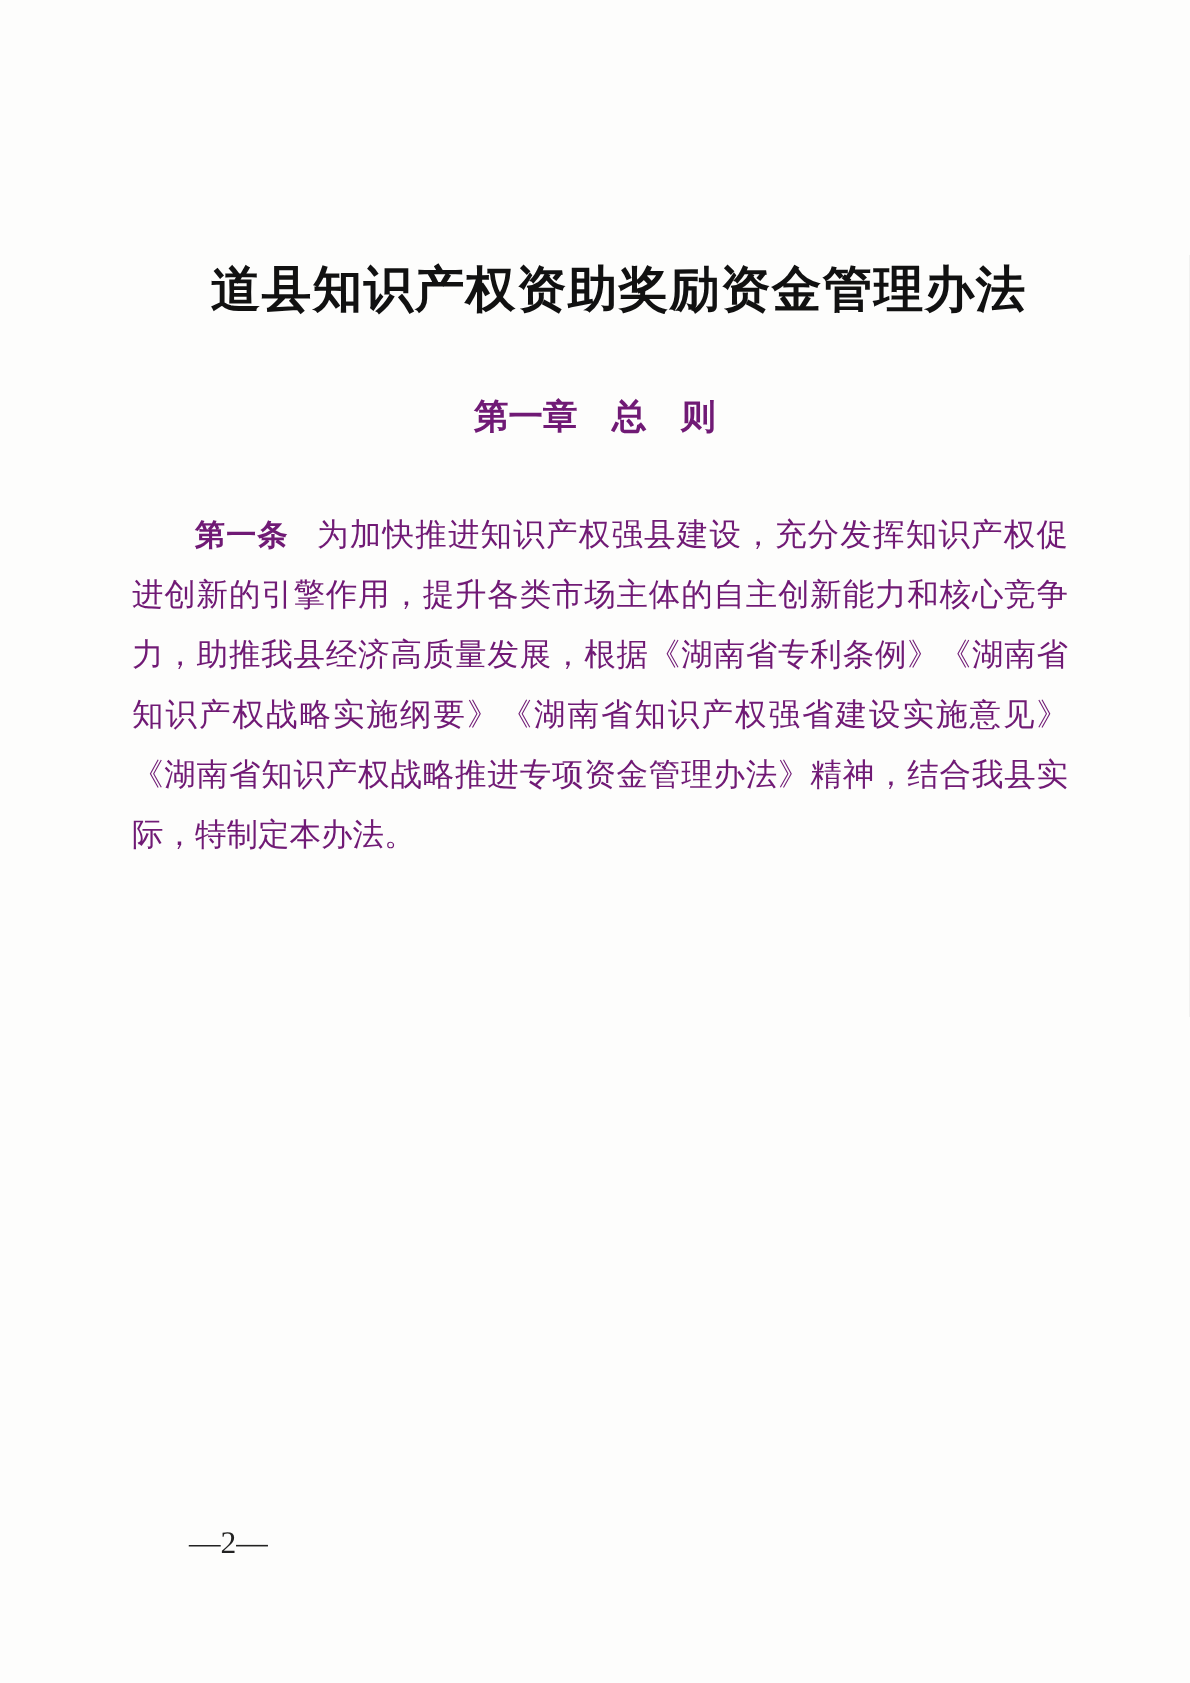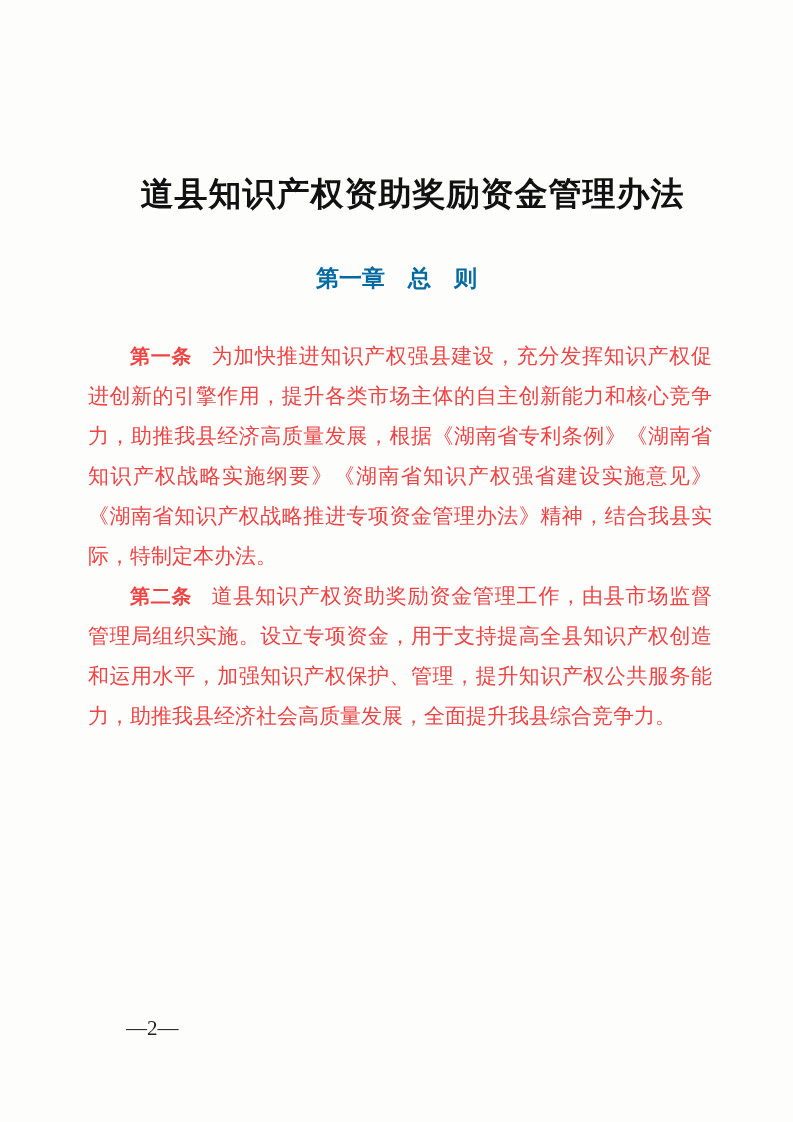--- a/index.html
+++ b/index.html
@@ -34,32 +34,32 @@
     position: absolute;
     top: 264px;
     left: 0;
     width: 100%;
     margin: 0;
     text-align: center;
     font-family: "DejaVu Sans", "Liberation Sans", sans-serif;
     font-weight: bold;
     font-size: 23px;
     line-height: 1.3;
-    color: #0369a1;
+    color: #701a75;
   }
   .body-text {
     position: absolute;
     top: 336px;
     left: 88px;
     width: 624px;
     font-family: "Liberation Serif", "DejaVu Serif", serif;
     font-size: 21px;
     line-height: 40px;
     text-align: justify;
-    color: #ef4444;
+    color: #701a75;
   }
   .article {
     margin: 0;
     text-indent: 2em;
   }
   .article-label {
     font-weight: bold;
     font-family: "DejaVu Sans", "Liberation Sans", sans-serif;
     font-size: 20px;
     margin-right: 0.95em;
@@ -79,20 +79,17 @@
 <div class="page">
 
   <h1 class="doc-title">道县知识产权资助奖励资金管理办法</h1>
 
   <h2 class="chapter-heading">第一章　总　则</h2>
 
   <div class="body-text">
     <p class="article">
       <span class="article-label">第一条</span><span>为加快推进知识产权强县建设，充分发挥知识产权促进创新的引擎作用，提升各类市场主体的自主创新能力和核心竞争力，助推我县经济高质量发展，根据《湖南省专利条例》《湖南省知识产权战略实施纲要》《湖南省知识产权强省建设实施意见》《湖南省知识产权战略推进专项资金管理办法》精神，结合我县实际，特制定本办法。</span>
     </p>
-    <p class="article">
-      <span class="article-label">第二条</span><span>道县知识产权资助奖励资金管理工作，由县市场监督管理局组织实施。设立专项资金，用于支持提高全县知识产权创造和运用水平，加强知识产权保护、管理，提升知识产权公共服务能力，助推我县经济社会高质量发展，全面提升我县综合竞争力。</span>
-    </p>
   </div>
 
   <div class="page-number">—2—</div>
 
 </div>
 
 </body></html>

